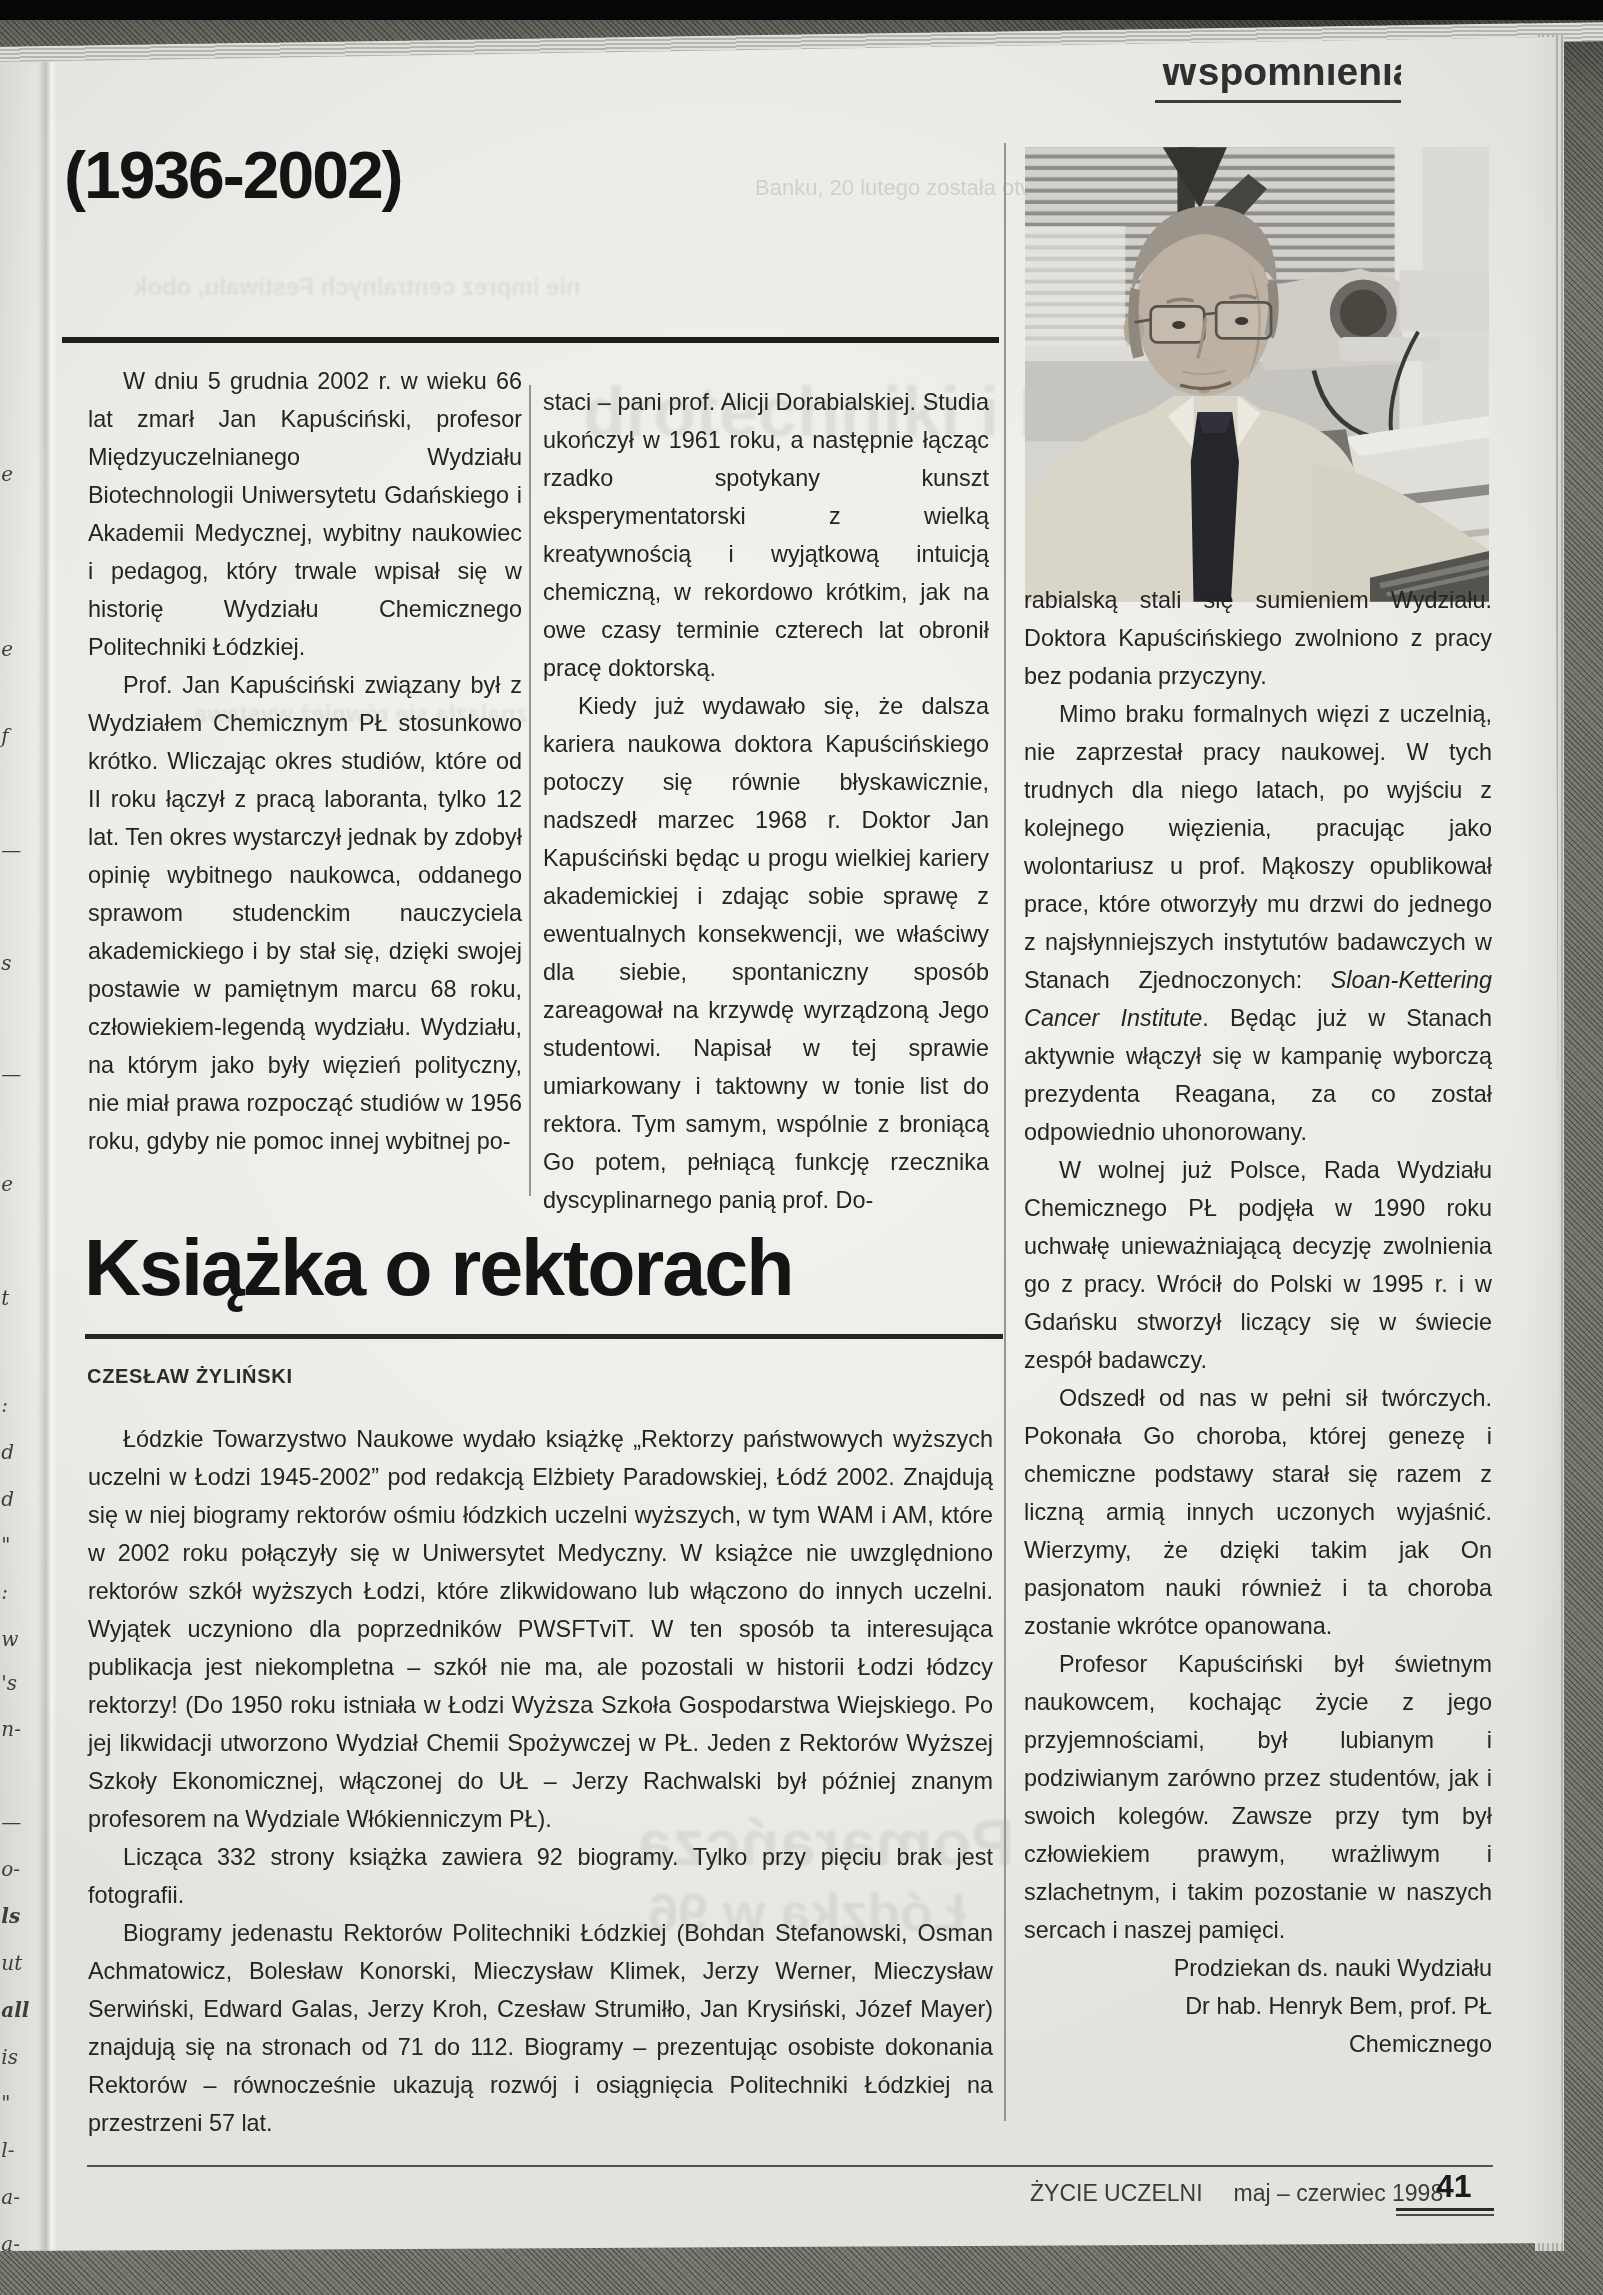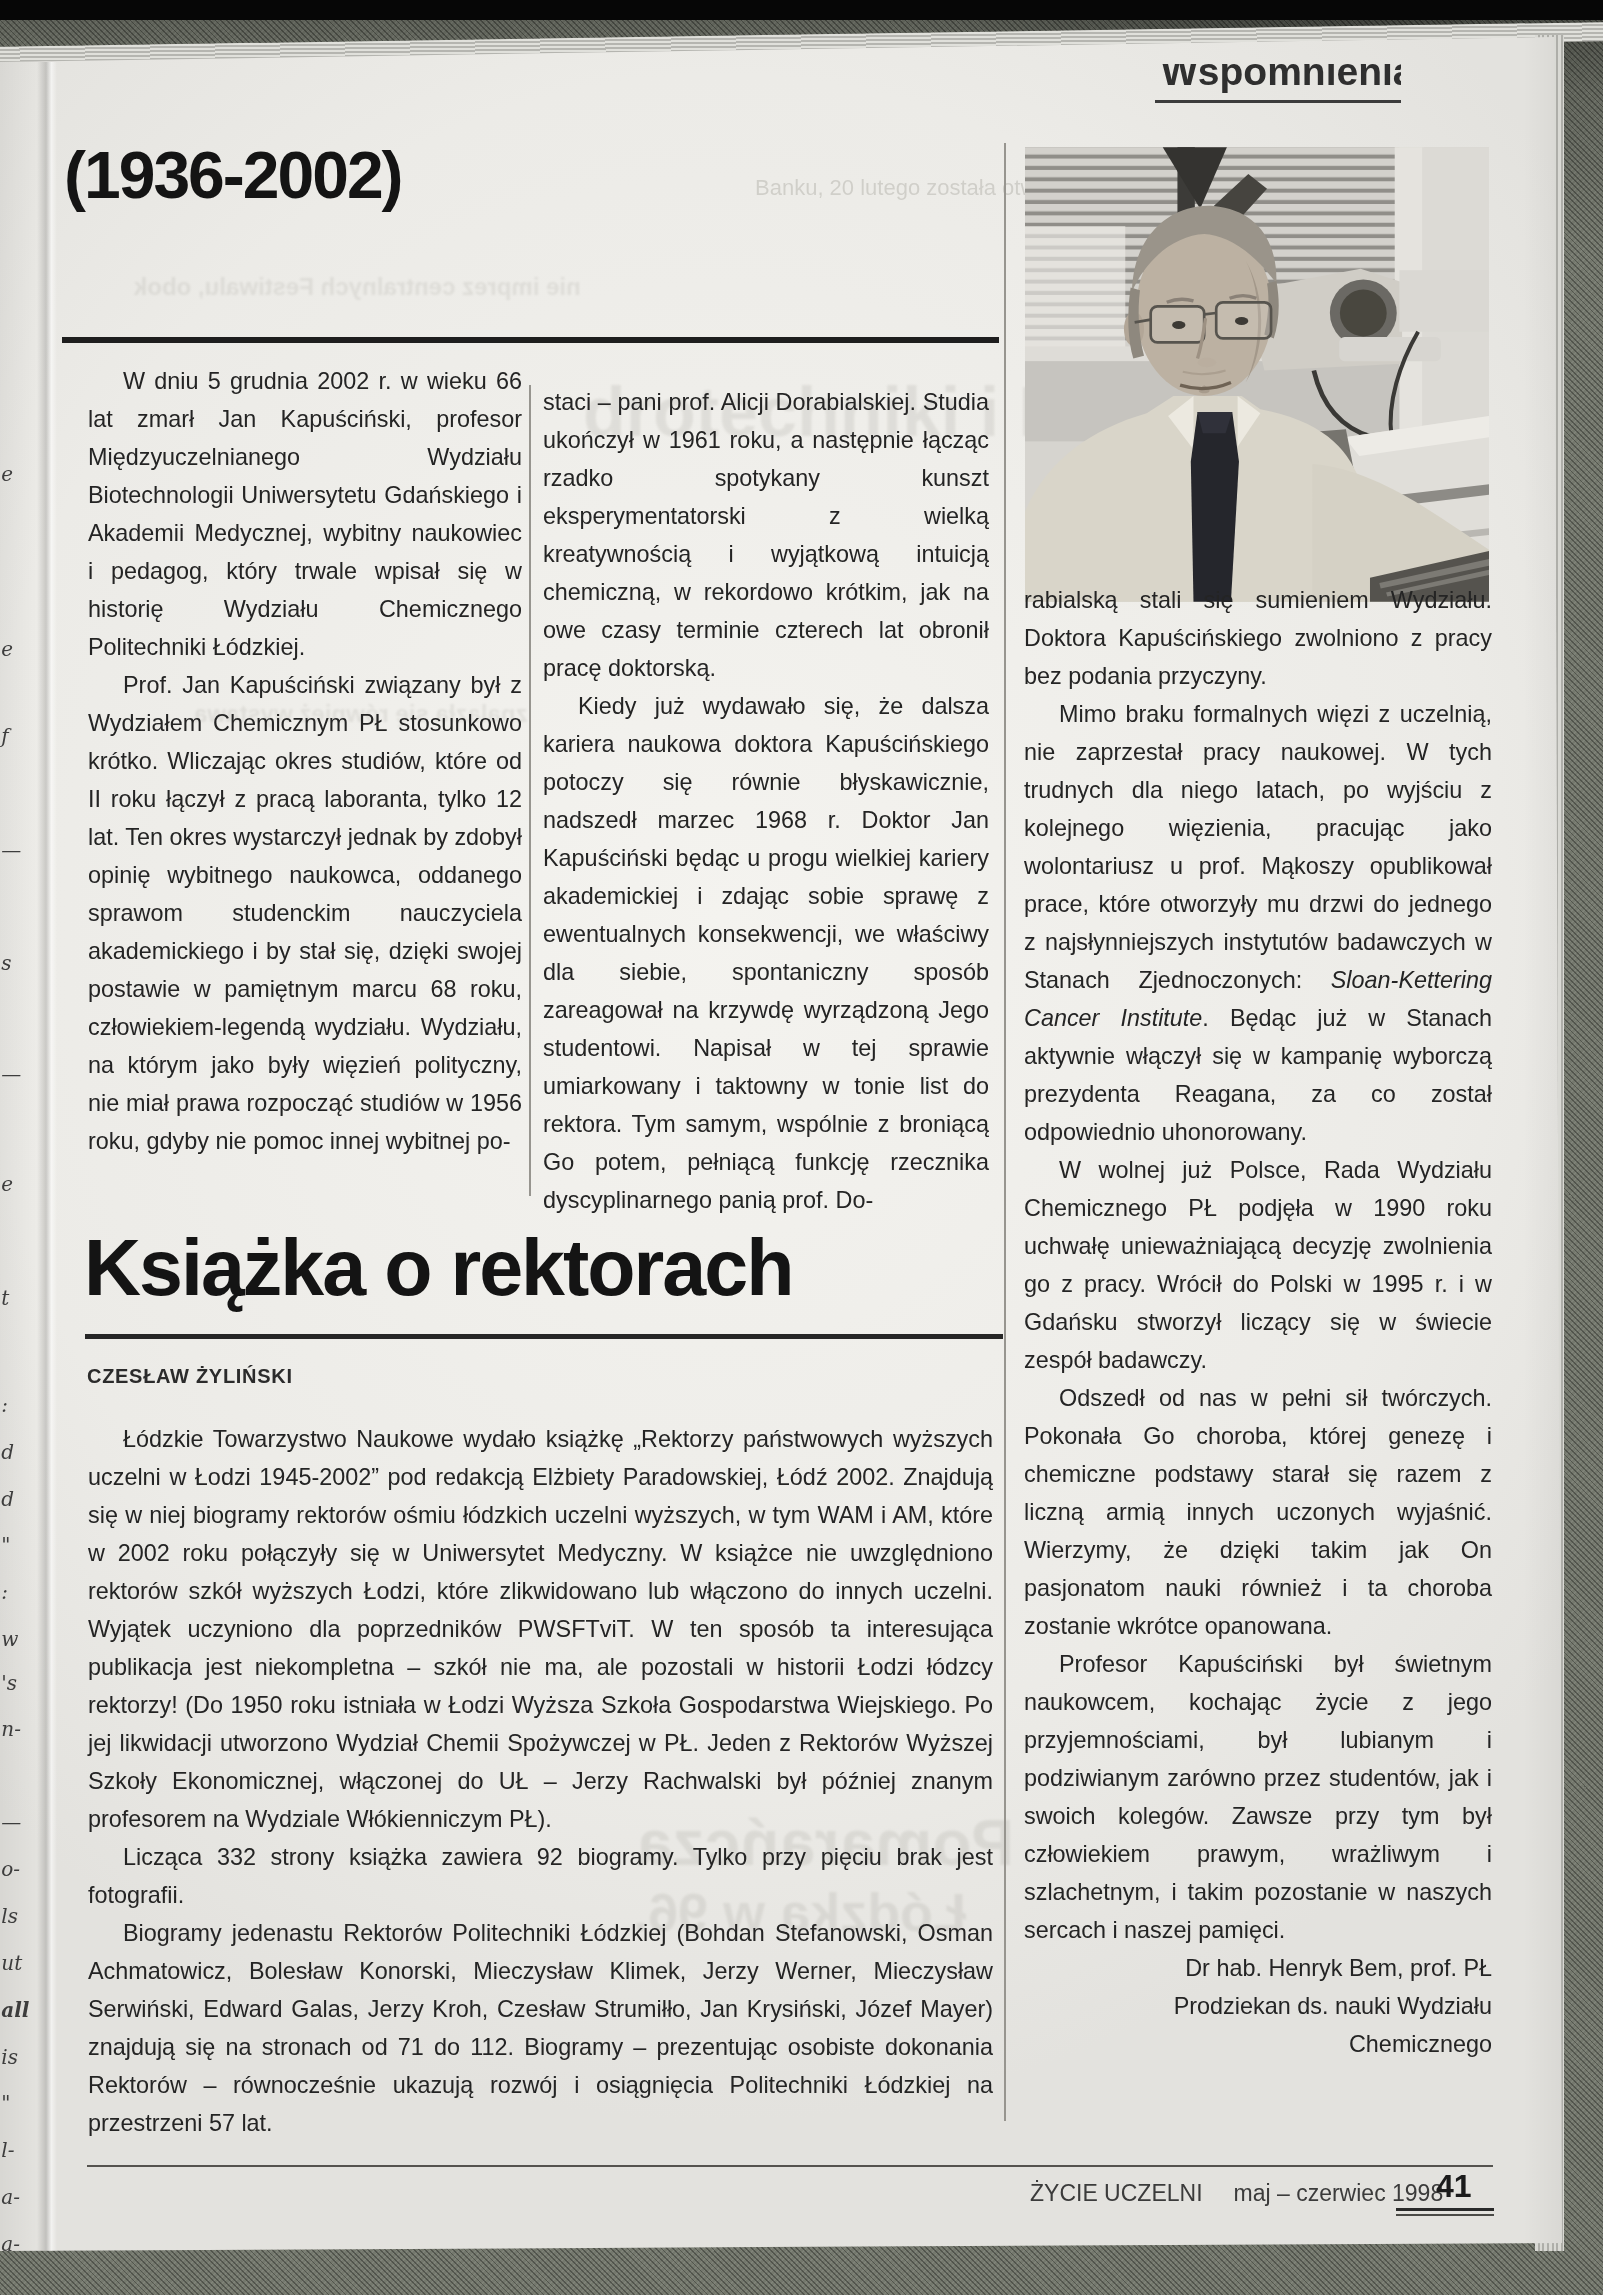--- a/index.html
+++ b/index.html
@@ -107,21 +107,21 @@
       <div class="frag" style="top: 1393px;">:</div>
       <div class="frag" style="top: 1440px;">d</div>
       <div class="frag" style="top: 1487px;">d</div>
       <div class="frag" style="top: 1533px;">"</div>
       <div class="frag" style="top: 1580px;">:</div>
       <div class="frag" style="top: 1627px;">w</div>
       <div class="frag" style="top: 1671px;">'s</div>
       <div class="frag" style="top: 1717px;">n-</div>
       <div class="frag" style="top: 1810px;">—</div>
       <div class="frag" style="top: 1857px;">o-</div>
-      <div class="frag" style="top: 1904px;">ls</div>
+      <div class="frag" style="top: 1904px; font-weight: bold;">ls</div>
       <div class="frag" style="top: 1951px;">ut</div>
       <div class="frag" style="top: 1998px; font-weight: bold;">all</div>
       <div class="frag" style="top: 2045px;">is</div>
       <div class="frag" style="top: 2091px;">"</div>
       <div class="frag" style="top: 2138px;">l-</div>
       <div class="frag" style="top: 2185px;">a-</div>
       <div class="frag" style="top: 2232px;">a-</div>
       <div class="frag" style="top: 2276px;">cy</div>
     </div>
 
@@ -226,22 +226,22 @@
     </div>
   <div class="col" style="left:1024px;top:581px;width:468px">
     <div>
         <p class="para"><span>rabialską stali się sumieniem Wydziału. Doktora Kapuścińskiego zwolniono z pracy bez podania przyczyny.</span></p>
         <p class="para indent"><span>Mimo braku formalnych więzi z uczelnią, nie zaprzestał pracy naukowej. W tych trudnych dla niego latach, po wyjściu z kolejnego więzienia, pracując jako wolontariusz u prof. Mąkoszy opublikował prace, które otworzyły mu drzwi do jednego z najsłynniejszych instytutów badawczych w Stanach Zjednoczonych: </span><span class="it">Sloan-Kettering Cancer Institute</span><span>. Będąc już w Stanach aktywnie włączył się w kampanię wyborczą prezydenta Reagana, za co został odpowiednio uhonorowany.</span></p>
         <p class="para indent"><span>W wolnej już Polsce, Rada Wydziału Chemicznego PŁ podjęła w 1990 roku uchwałę unieważniającą decyzję zwolnienia go z pracy. Wrócił do Polski w 1995 r. i w Gdańsku stworzył liczący się w świecie zespół badawczy.</span></p>
         <p class="para indent"><span>Odszedł od nas w pełni sił twórczych. Pokonała Go choroba, której genezę i chemiczne podstawy starał się razem z liczną armią innych uczonych wyjaśnić. Wierzymy, że dzięki takim jak On pasjonatom nauki również i ta choroba zostanie wkrótce opanowana.</span></p>
         <p class="para indent"><span>Profesor Kapuściński był świetnym naukowcem, kochając życie z jego przyjemnościami, był lubianym i podziwianym zarówno przez studentów, jak i swoich kolegów. Zawsze przy tym był człowiekiem prawym, wrażliwym i szlachetnym, i takim pozostanie w naszych sercach i naszej pamięci.</span></p>
       </div>
     <div class="sig">
+        <div>Prodziekan ds. nauki Wydziału</div>
         <div>Dr hab. Henryk Bem, prof. PŁ</div>
-        <div>Prodziekan ds. nauki Wydziału</div>
         <div>Chemicznego</div>
       </div>
   </div>
 
   <div class="abs book-title">Książka o rektorach</div>
   <div class="abs book-rule"></div>
   <div class="abs book-author">CZESŁAW ŻYLIŃSKI</div>
   <div class="col" style="left:88px;top:1420px;width:905px">
       <p class="para indent"><span>Łódzkie Towarzystwo Naukowe wydało książkę „Rektorzy państwowych wyższych uczelni w Łodzi 1945-2002” pod redakcją Elżbiety Paradowskiej, Łódź 2002. Znajdują się w niej biogramy rektorów ośmiu łódzkich uczelni wyższych, w tym WAM i AM, które w 2002 roku połączyły się w Uniwersytet Medyczny. W książce nie uwzględniono rektorów szkół wyższych Łodzi, które zlikwidowano lub włączono do innych uczelni. Wyjątek uczyniono dla poprzedników PWSFTviT. W ten sposób ta interesująca publikacja jest niekompletna – szkół nie ma, ale pozostali w historii Łodzi łódzcy rektorzy! (Do 1950 roku istniała w Łodzi Wyższa Szkoła Gospodarstwa Wiejskiego. Po jej likwidacji utworzono Wydział Chemii Spożywczej w PŁ. Jeden z Rektorów Wyższej Szkoły Ekonomicznej, włączonej do UŁ – Jerzy Rachwalski był później znanym profesorem na Wydziale Włókienniczym PŁ).</span></p>
       <p class="para indent"><span>Licząca 332 strony książka zawiera 92 biogramy. Tylko przy pięciu brak jest fotografii.</span></p>

